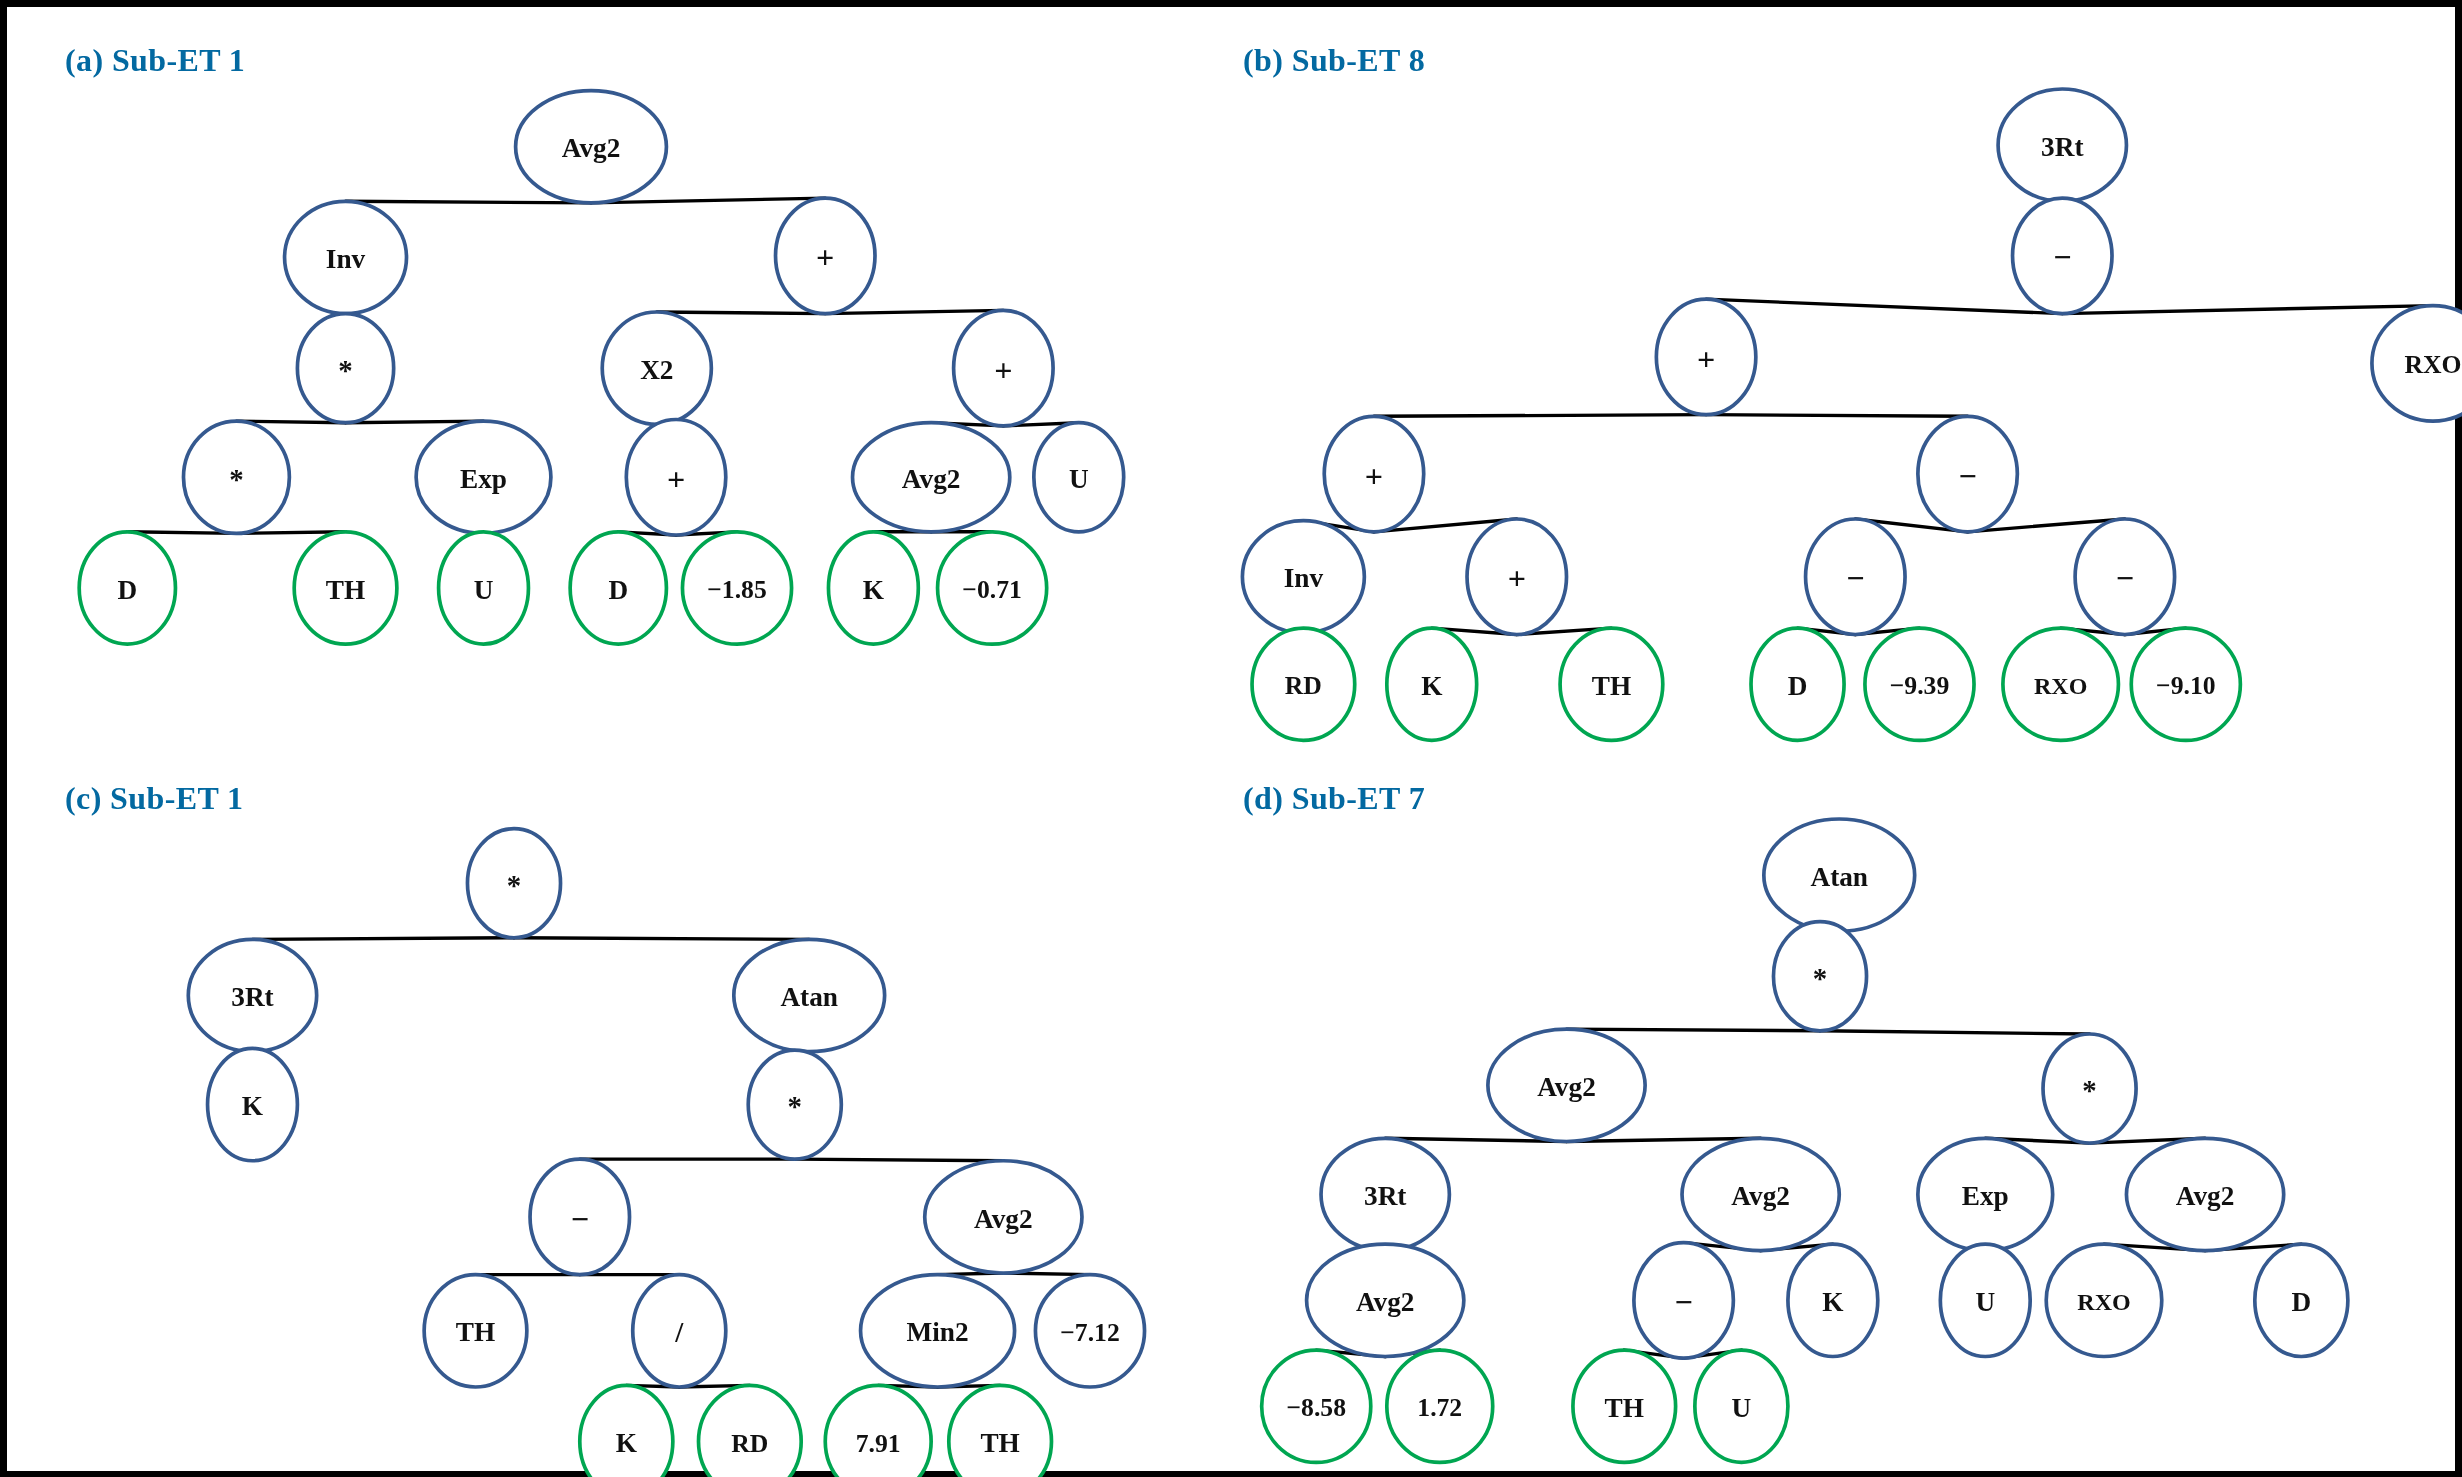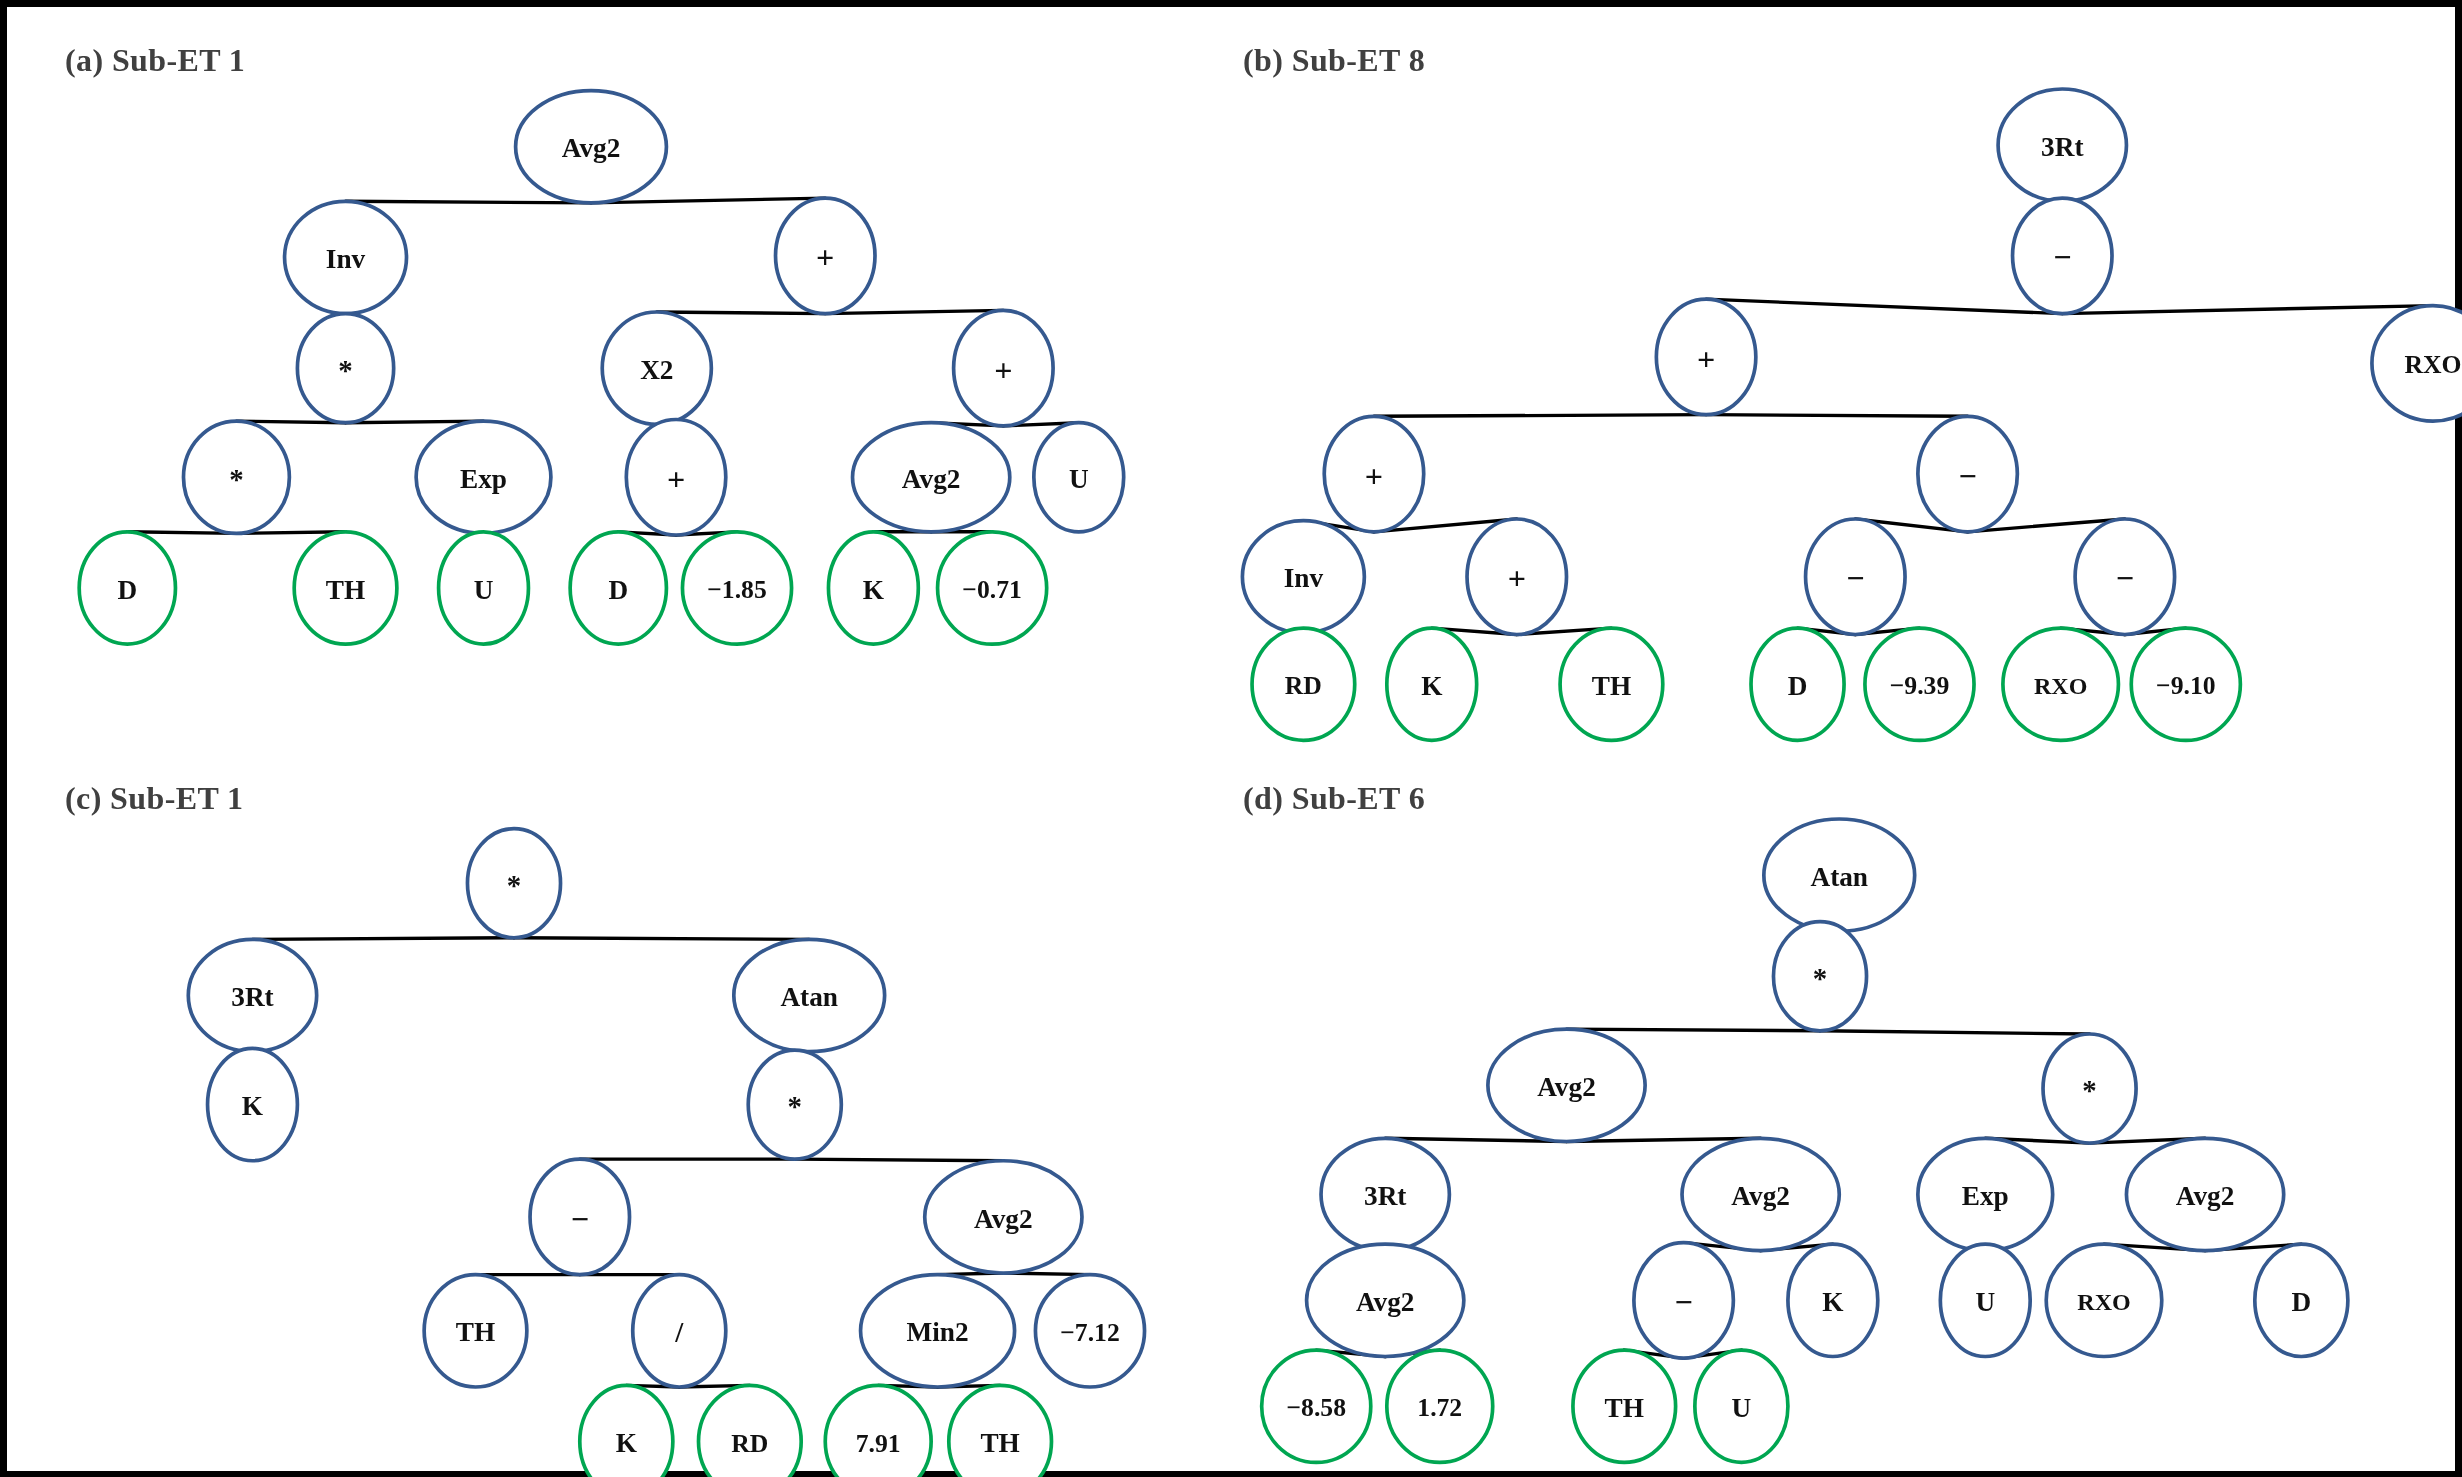--- a/index.html
+++ b/index.html
@@ -13,21 +13,21 @@
     box-sizing:border-box;
     border:7.2px solid #000000;
     background:#ffffff;
   }
   .panel{position:absolute;}
   .panel-caption{
     position:absolute;
     font-family:"Liberation Serif", serif;
     font-weight:bold;
     font-size:32px;
-    color:#404040;
+    color:#0369a1;
     letter-spacing:0.4px;
     white-space:nowrap;
   }
   svg.tree{position:absolute;left:0;top:0;overflow:visible;}
   .edge{stroke:#000000;stroke-width:4.2;fill:none;stroke-linecap:round;}
   .node-ell{fill:#ffffff;stroke-width:4.6;}
   .node-ell.fn{stroke:#35598f;}
   .node-ell.term{stroke:#00a651;}
   .node-lbl{
     font-family:"Liberation Serif", serif;
@@ -304,21 +304,21 @@
             <ellipse cx="1086" cy="1788" rx="66" ry="70" class="node-ell term"></ellipse>
             <text x="1086" y="1790" class="node-lbl" font-size="32px">7.91</text>
           </g>
           <g>
             <ellipse cx="1238" cy="1788" rx="64" ry="70" class="node-ell term"></ellipse>
             <text x="1238" y="1790" class="node-lbl" font-size="34px">TH</text>
           </g>
         </svg>
       </div>
       <div class="panel" style="left: 0px; top: 0px;">
-        <div class="panel-caption" style="left: 1236px; top: 773px;">(d) Sub-ET 6</div>
+        <div class="panel-caption" style="left: 1236px; top: 773px;">(d) Sub-ET 7</div>
         <svg class="tree" width="2462" height="1478" viewBox="0 0 3069 1842">
           <g>
             <line x1="2284" y1="1152" x2="2260" y2="1140" class="edge"></line>
             <line x1="2260" y1="1276" x2="1944" y2="1274" class="edge"></line>
             <line x1="2260" y1="1276" x2="2596" y2="1280" class="edge"></line>
             <line x1="1944" y1="1414" x2="1718" y2="1410" class="edge"></line>
             <line x1="1944" y1="1414" x2="2186" y2="1410" class="edge"></line>
             <line x1="2596" y1="1416" x2="2466" y2="1410" class="edge"></line>
             <line x1="2596" y1="1416" x2="2740" y2="1410" class="edge"></line>
             <line x1="1718" y1="1550" x2="1718" y2="1542" class="edge"></line>

